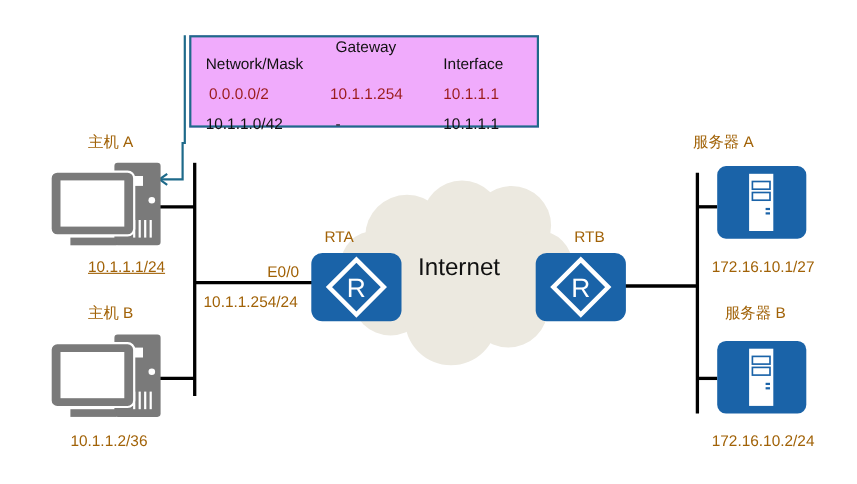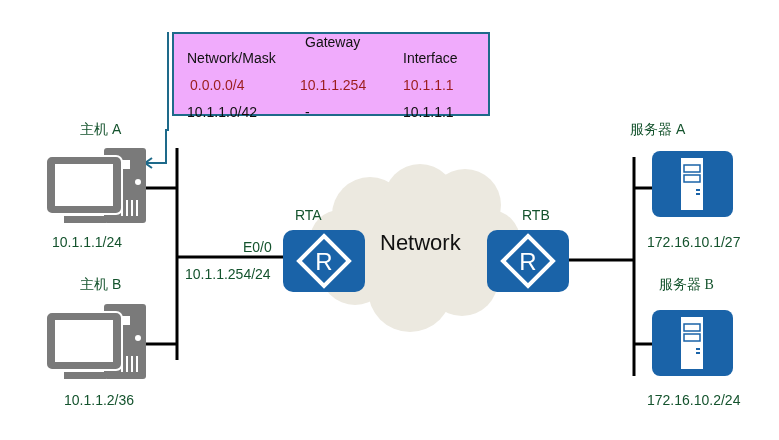--- a/index.html
+++ b/index.html
@@ -1,19 +1,19 @@
 <!DOCTYPE html>
 <html><head>
 <meta charset="utf-8">
 <style>
   html, body { margin: 0; padding: 0; background: #ffffff; }
   body { width: 779px; height: 440px; position: relative; overflow: hidden;
          font-family: "Liberation Sans", "DejaVu Sans", sans-serif; }
   svg.diagram { position: absolute; left: 0; top: 0; }
-  .lbl { position: absolute; font-size: 14px; color: #14532d; white-space: nowrap; }
+  .lbl { position: absolute; font-size: 14px; color: #a16207; white-space: nowrap; }
   .route-table { position: absolute; left: 172px; top: 32px; width: 318px; height: 84px;
                  border: 2px solid #1e6a8a; box-sizing: border-box; background: #f0abfc; }
   .rt-cell { position: absolute; font-size: 14px; color: #111; white-space: nowrap; }
   .rt-red { color: #9b1c1c; }
   .internet-label { position: absolute; left: 380px; top: 230px; font-size: 22px; color: #111; }
 </style>
 </head>
 <body>
 
 <svg class="diagram" width="779" height="440" viewBox="0 0 779 440">
@@ -104,37 +104,37 @@
     <rect x="44" y="38" width="4" height="2" fill="#1a63a8"></rect>
     <rect x="44" y="42" width="4" height="2" fill="#1a63a8"></rect>
   </g>
 </svg>
 
 <div class="route-table">
   <span class="rt-cell" style="left:13px;top:16px;">Network/Mask</span>
   <span class="rt-cell" style="left:131px;top:0;">Gateway</span>
   <span class="rt-cell" style="left:229px;top:16px;">Interface</span>
 
-  <span class="rt-cell rt-red" style="left:16px;top:43px;">0.0.0.0/4</span>
+  <span class="rt-cell rt-red" style="left:16px;top:43px;">0.0.0.0/2</span>
   <span class="rt-cell rt-red" style="left:126px;top:43px;">10.1.1.254</span>
   <span class="rt-cell rt-red" style="left:229px;top:43px;">10.1.1.1</span>
 
   <span class="rt-cell" style="left:13px;top:70px;">10.1.1.0/42</span>
   <span class="rt-cell" style="left:131px;top:70px;">-</span>
   <span class="rt-cell" style="left:229px;top:70px;">10.1.1.1</span>
 </div>
 
 <span class="lbl" style="left:80px;top:121px;">主机 A</span>
-<span class="lbl" style="left:52px;top:234px;">10.1.1.1/24</span>
+<span class="lbl" style="left:80px;top:234px;text-decoration:underline;">10.1.1.1/24</span>
 <span class="lbl" style="left:80px;top:276px;">主机 B</span>
 <span class="lbl" style="left:64px;top:392px;">10.1.1.2/36</span>
 
 <span class="lbl" style="left:295px;top:207px;">RTA</span>
 <span class="lbl" style="left:243px;top:239px;text-align:center;">E0/0</span>
 <span class="lbl" style="left:185px;top:266px;">10.1.1.254/24</span>
 <span class="lbl" style="left:522px;top:207px;text-align:right;">RTB</span>
 
-<span class="internet-label">Network</span>
+<span class="internet-label">Internet</span>
 
 <span class="lbl" style="left:630px;top:121px;">服务器 A</span>
 <span class="lbl" style="left:647px;top:234px;">172.16.10.1/27</span>
-<span class="lbl" style="left:659px;top:276px;font-family:Liberation Serif, serif;">服务器 B</span>
+<span class="lbl" style="left:659px;top:276px;">服务器 B</span>
 <span class="lbl" style="left:647px;top:392px;">172.16.10.2/24</span>
 
 </body></html>

